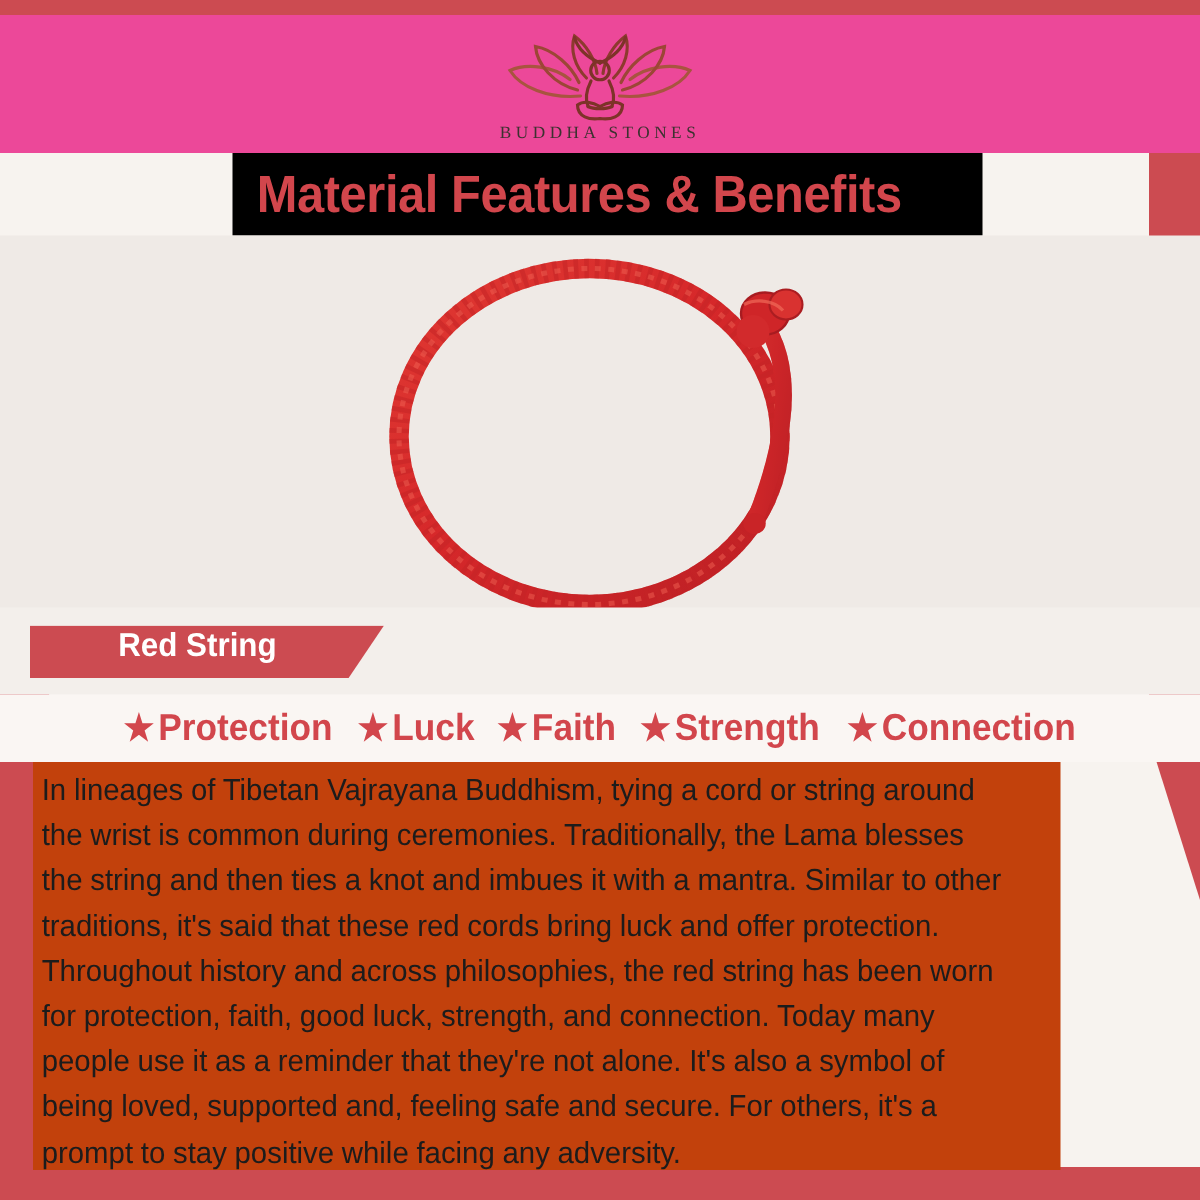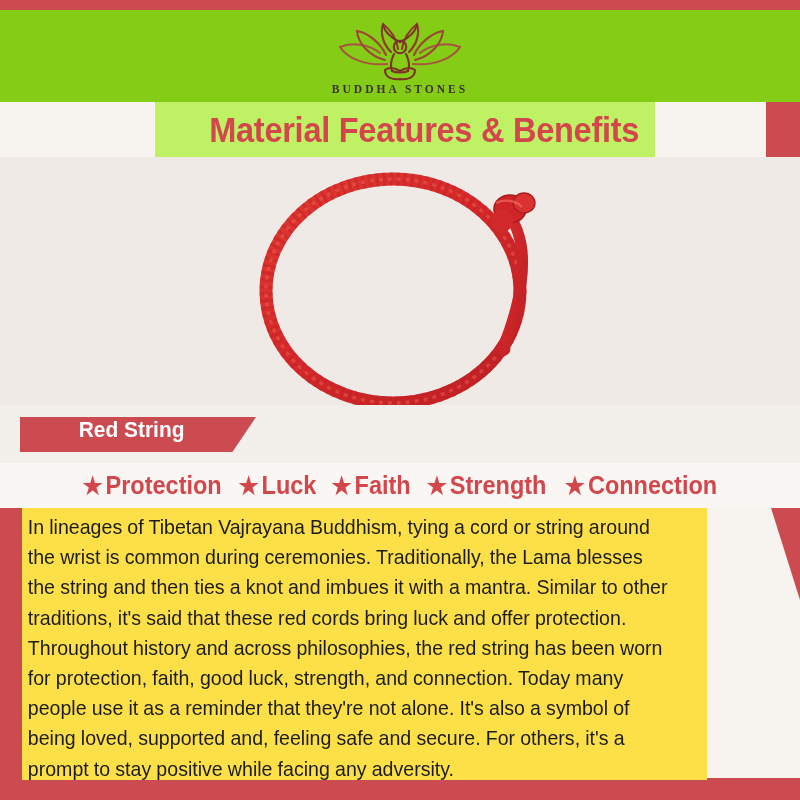--- a/index.html
+++ b/index.html
@@ -37,39 +37,39 @@
     clip-path:polygon(0 4%,100% 0,100% 100%,0 100%);
   }
   .frame-right-notch{
     position:absolute;right:0;top:0;width:34px;height:58px;
     background:#cc4b51;
   }
 
   
   .header{
     position:absolute;left:0;top:10px;width:800px;height:92px;
-    background:#84cc16;
-    display:flex;align-items:center;justify-content:center;font-weight:bold;
+    background:#ec4899;
+    display:flex;align-items:center;justify-content:center;
   }
   .logo{
     display:flex;flex-direction:column;align-items:center;
     margin-top:2px;
   }
   .logo-mark{width:150px;height:62px;display:block;}
   .logo-word{
     font-size:11.5px;letter-spacing:3.0px;
     color:#3d3230;font-family:"Liberation Serif","DejaVu Serif",serif;
     margin-top:1px;white-space:nowrap;
   }
 
   
   .title-band{
     position:absolute;left:155px;top:102px;width:500px;height:55px;
-    background:#bef264;
-    display:flex;align-items:center;justify-content:flex-end;
+    background:#000000;
+    display:flex;align-items:center;justify-content:flex-start;
   }
   .title-text{
     font-size:35px;font-weight:bold;color:#d2464c;
     font-family:"Liberation Sans Narrow","Liberation Sans",sans-serif;
     transform:scaleX(0.93);
     letter-spacing:-0.3px;white-space:nowrap;
   }
 
   
   .photo-band{
@@ -112,21 +112,21 @@
     font-family:"Liberation Sans Narrow","Liberation Sans",sans-serif;
     transform:scaleX(0.94);
     white-space:nowrap;
     padding:0 3px;
   }
   .star{font-size:24px;line-height:1;margin-right:3px;}
 
   
   .body-panel{
     position:absolute;left:22px;top:508px;width:685px;height:270px;
-    background:#fde047;
+    background:#c2410c;
     padding:2px 0 0 0;
   }
   .body-text{
     font-size:20.3px;line-height:30.2px;color:#1c1c1c;
     font-family:"Liberation Sans Narrow","Liberation Sans",sans-serif;
     transform:scaleX(0.965);transform-origin:left top;
     padding:2px 10px 0 6px;
     margin:0;
     text-align:left;
     word-spacing:-0.3px;

